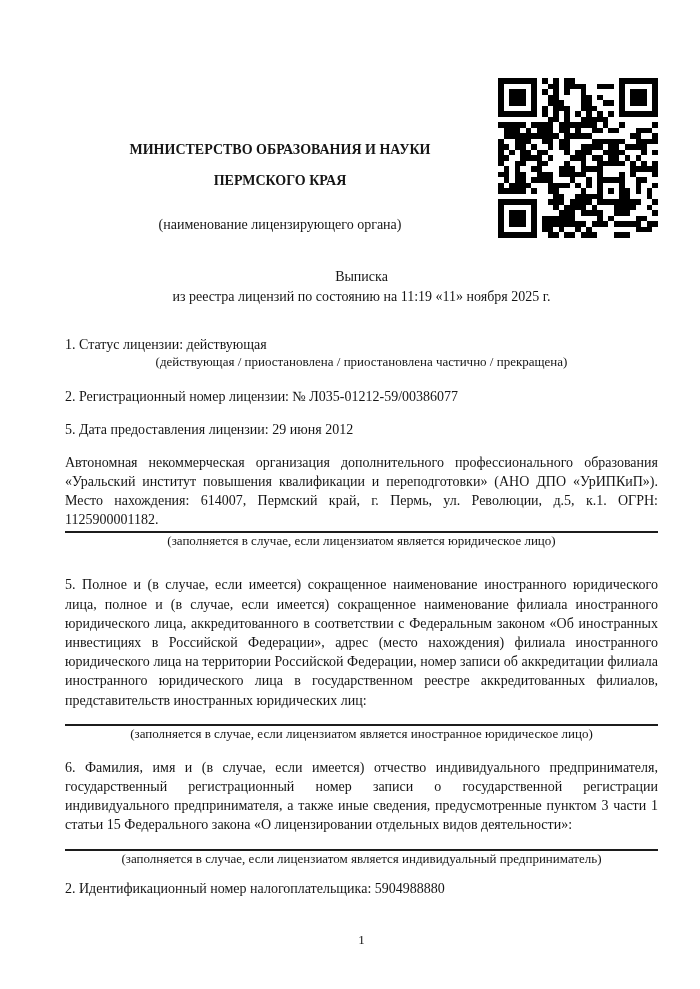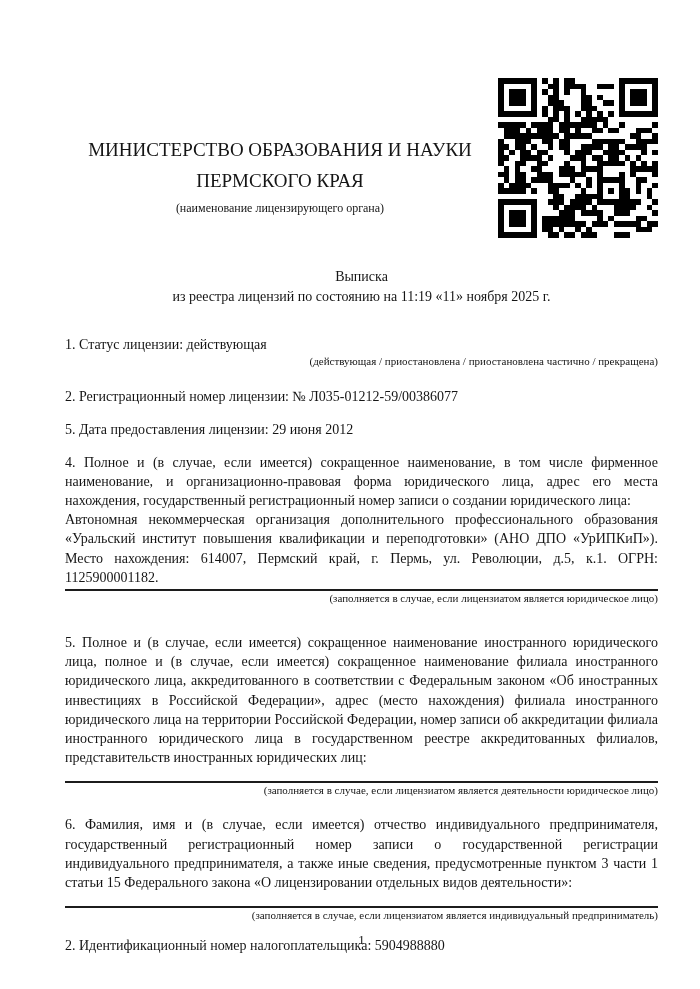--- a/index.html
+++ b/index.html
@@ -15,28 +15,28 @@
     font-size:14px;
     line-height:19.2px;
   }
   .header-row{
     display:flex;
     justify-content:space-between;
     align-items:flex-start;
     padding-top:78px;
   }
   .ministry{width:430px;text-align:center;margin-top:56px;}
-  .ministry-name{font-weight:normal;font-size:19px;line-height:31px;text-align:center;}
-  .ministry-caption{font-size:12px;line-height:13px;margin-top:6px;}
+  .ministry-name{font-weight:bold;font-size:14px;line-height:31px;text-align:center;}
+  .ministry-caption{font-size:14px;line-height:13px;margin-top:22px;}
   .qr{width:160px;height:160px;}
   .qr svg{display:block;}
   .doc-title{text-align:center;margin-top:29px;line-height:19.5px;}
   .just{margin:0;text-align:justify;}
   .line{margin:0;}
-  .caption{font-size:11px;line-height:13px;text-align:right;margin-top:1px;}
+  .caption{font-size:13px;line-height:13px;text-align:center;margin-top:1px;}
   .rule{height:0;border-top:2px solid #1c1c1c;margin-top:2px;}
   .blank-field{height:12px;}
   .mt-sec1{margin-top:29px;}
   .mt-sec2{margin-top:19px;}
   .mt-sec3{margin-top:14px;}
   .mt-sec4{margin-top:13px;}
   .mt-sec5{margin-top:28px;}
   .mt-sec6{margin-top:18px;}
   .mt-sec7{margin-top:14px;}
   .page-number{
@@ -536,31 +536,30 @@
 
   <div class="mt-sec2">
     <p class="line">2. Регистрационный номер лицензии: № Л035-01212-59/00386077</p>
   </div>
 
   <div class="mt-sec3">
     <p class="line">5. Дата предоставления лицензии: 29 июня 2012</p>
   </div>
 
   <div class="mt-sec4">
-    <p class="just">4. Полное и (в случае, если имеется) сокращенное наименование, в том числе фирменное наименование, и организационно-правовая форма юридического лица, адрес его места нахождения, государственный регистрационный номер записи о создании юридического лица:</p>
     <p class="just">Автономная некоммерческая организация дополнительного профессионального образования «Уральский институт повышения квалификации и переподготовки» (АНО ДПО «УрИПКиП»). Место нахождения: 614007, Пермский край, г. Пермь, ул. Революции, д.5, к.1. ОГРН: 1125900001182.</p>
     <div class="rule"></div>
     <div class="caption">(заполняется в случае, если лицензиатом является юридическое лицо)</div>
   </div>
 
   <div class="mt-sec5">
     <p class="just">5. Полное и (в случае, если имеется) сокращенное наименование иностранного юридического лица, полное и (в случае, если имеется) сокращенное наименование филиала иностранного юридического лица, аккредитованного в соответствии с Федеральным законом «Об иностранных инвестициях в Российской Федерации», адрес (место нахождения) филиала иностранного юридического лица на территории Российской Федерации, номер записи об аккредитации филиала иностранного юридического лица в государственном реестре аккредитованных филиалов, представительств иностранных юридических лиц:</p>
     <div class="blank-field"></div>
     <div class="rule"></div>
-    <div class="caption">(заполняется в случае, если лицензиатом является деятельности юридическое лицо)</div>
+    <div class="caption">(заполняется в случае, если лицензиатом является иностранное юридическое лицо)</div>
   </div>
 
   <div class="mt-sec6">
     <p class="just">6. Фамилия, имя и (в случае, если имеется) отчество индивидуального предпринимателя, государственный регистрационный номер записи о государственной регистрации индивидуального предпринимателя, а также иные сведения, предусмотренные пунктом 3 части 1 статьи 15 Федерального закона «О лицензировании отдельных видов деятельности»:</p>
     <div class="blank-field"></div>
     <div class="rule"></div>
     <div class="caption">(заполняется в случае, если лицензиатом является индивидуальный предприниматель)</div>
   </div>
 
   <div class="mt-sec7">

